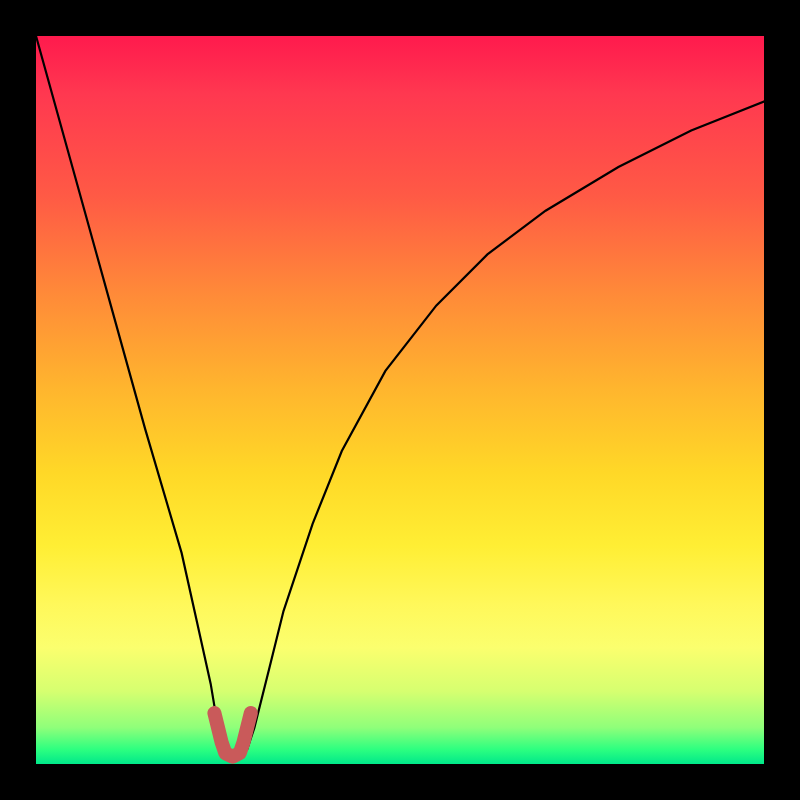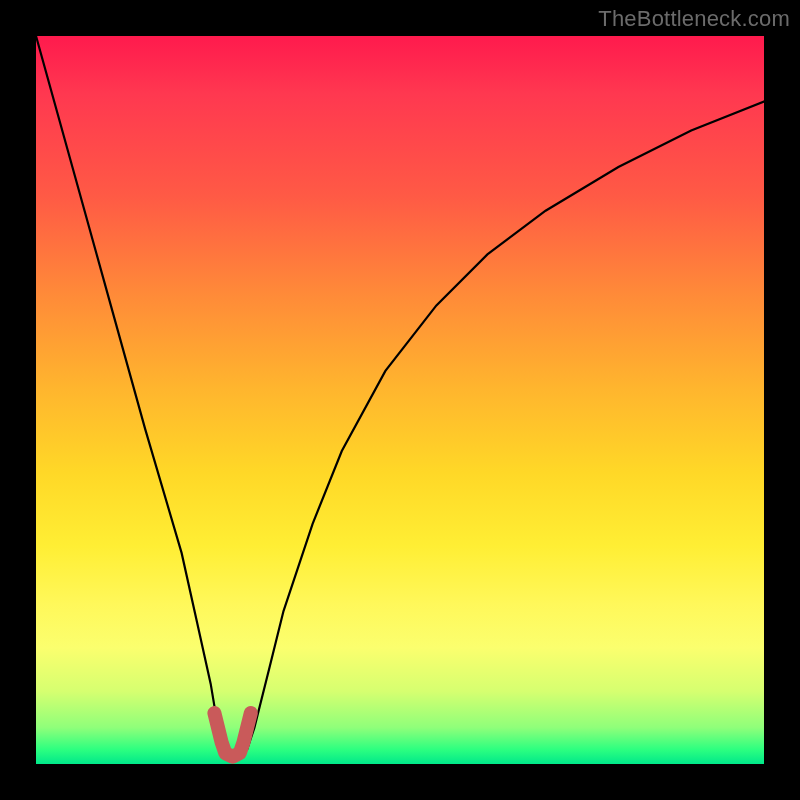--- a/index.html
+++ b/index.html
@@ -27,14 +27,13 @@
 
 <div class="frame">
   <div class="plot">
 
     <svg width="728" height="728" viewBox="0 0 728 728">
       <path d="M 0.0 0.0 L 36.4 131.0 L 72.8 262.1 L 109.2 393.1 L 145.6 516.9 L 160.2 582.4 L 174.7 647.9 L 182.0 691.6 L 189.3 713.4 L 196.6 720.7 L 203.8 720.7 L 211.1 713.4 L 218.4 691.6 L 233.0 633.4 L 247.5 575.1 L 276.6 487.8 L 305.8 415.0 L 349.4 334.9 L 400.4 269.4 L 451.4 218.4 L 509.6 174.7 L 582.4 131.0 L 655.2 94.6 L 728.0 65.5" fill="none" stroke="#000000" stroke-width="2.2" stroke-linecap="round"></path>
       <path d="M 178.4 677.0 L 185.6 706.2 L 189.3 717.1 L 196.6 720.7 L 203.8 717.1 L 207.5 706.2 L 214.8 677.0" fill="none" stroke="#c95a5a" stroke-width="14" stroke-linecap="round" stroke-linejoin="round"></path>
     </svg>
 
   </div>
-  <div class="watermark">TheBottleneck.com</div>
 </div>
 
 </body></html>

